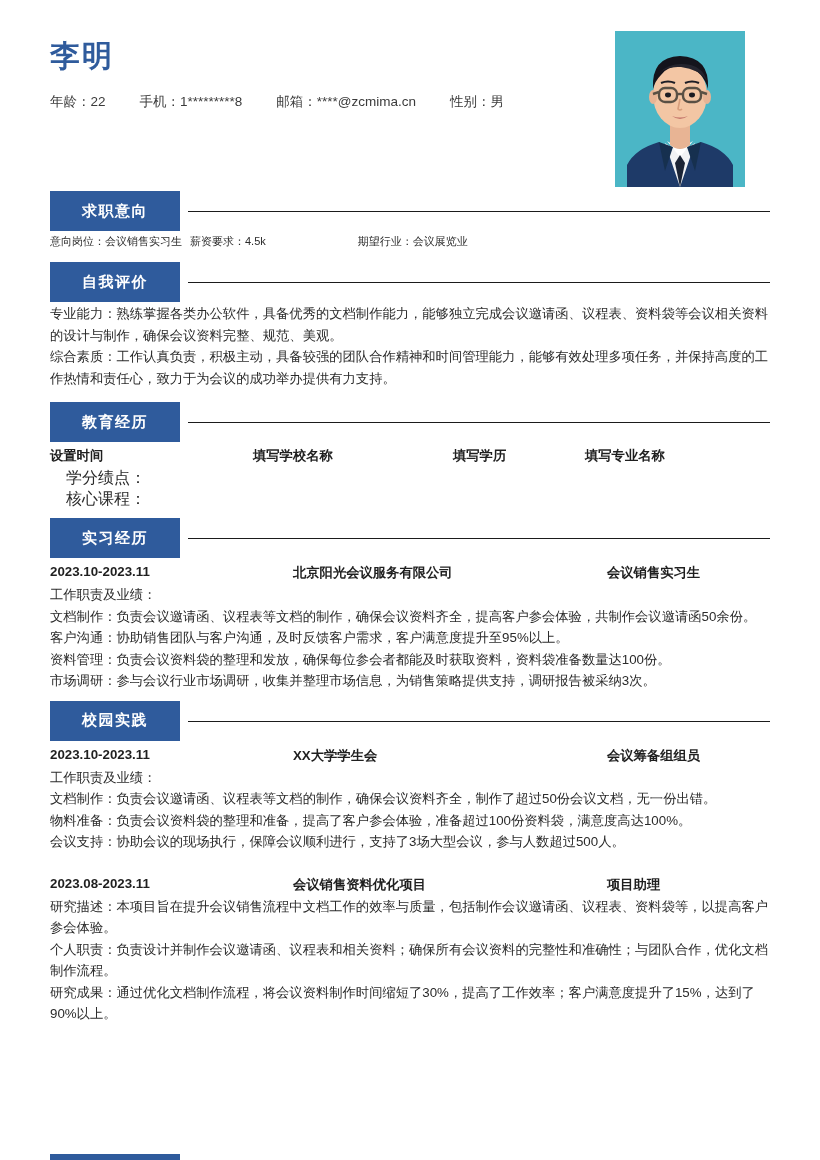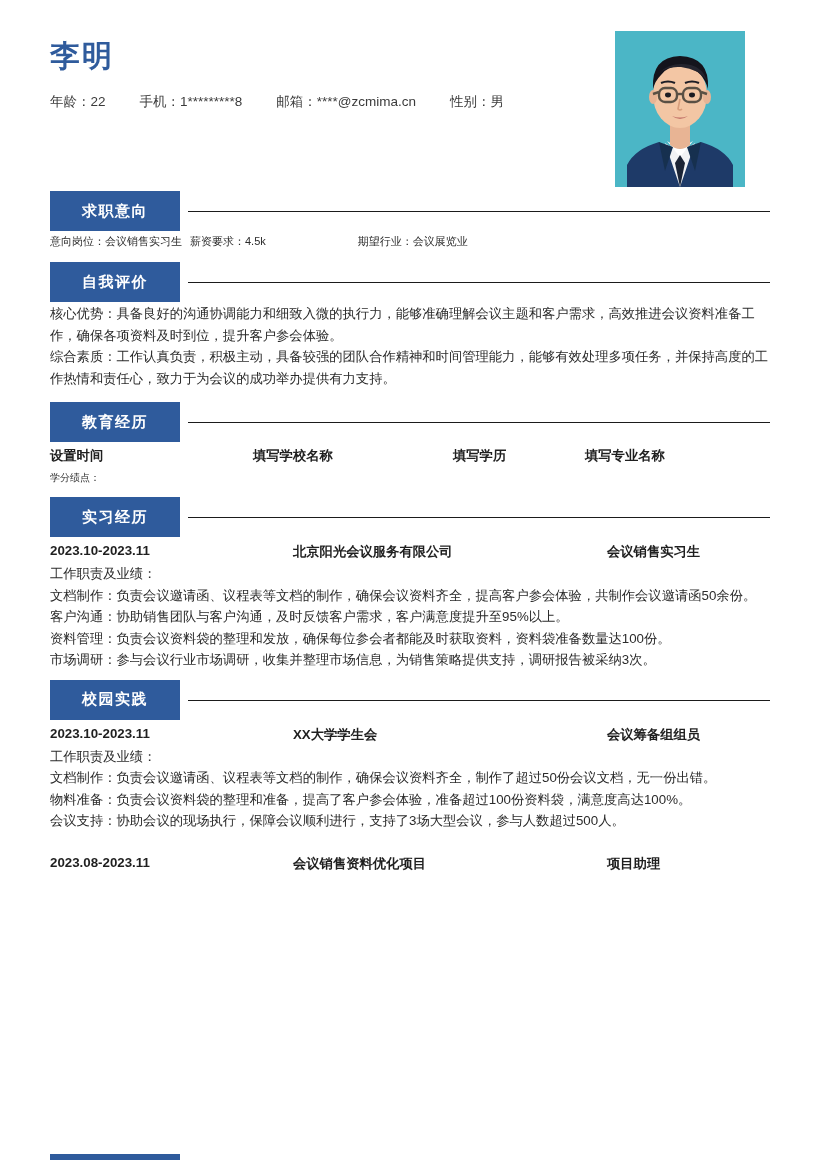--- a/index.html
+++ b/index.html
@@ -129,23 +129,23 @@
     font-weight: bold;
     color: #1f1f1f;
   }
   .edu-cols span { position: absolute; top: 10px; white-space: nowrap; }
   .edu-c1 { left: 0; }
   .edu-c2 { left: 203px; }
   .edu-c3 { left: 403px; }
   .edu-c4 { left: 535px; }
 
   .edu-lines {
-    margin: 0 50px;
+    margin: 0 66px;
     padding-top: 8px;
-    font-size: 10px;
+    font-size: 16px;
     line-height: 21px;
     color: #2b2b2b;
   }
 
   
   .exp-head {
     position: relative;
     margin: 0 50px;
     height: 24px;
     padding-top: 11px;
@@ -270,40 +270,41 @@
   </div>
 
   <div class="gap-18"></div>
 
   <div class="section">
     <div class="sec-head">
       <div class="sec-tag">自我评价</div>
       <div class="sec-rule"></div>
     </div>
     <div class="body-block">
-      <p>核心优势：具备良好的沟通协调能力和细致入微的执行力，能够准确理解会议主题和客户需求，高效推进会议资料准备工作，确保各项资料及时到位，提升客户参会体验。</p>
+      <p>专业能力：熟练掌握各类办公软件，具备优秀的文档制作能力，能够独立完成会议邀请函、议程表、资料袋等会议相关资料的设计与制作，确保会议资料完整、规范、美观。</p>
       <p>综合素质：工作认真负责，积极主动，具备较强的团队合作精神和时间管理能力，能够有效处理多项任务，并保持高度的工作热情和责任心，致力于为会议的成功举办提供有力支持。</p>
     </div>
   </div>
 
   <div class="gap-18"></div>
 
   <div class="section">
     <div class="sec-head">
       <div class="sec-tag">教育经历</div>
       <div class="sec-rule"></div>
     </div>
     <div class="edu-cols">
       <span class="edu-c1">设置时间</span>
       <span class="edu-c2">填写学校名称</span>
       <span class="edu-c3">填写学历</span>
       <span class="edu-c4">填写专业名称</span>
     </div>
     <div class="edu-lines">
       <p>学分绩点：</p>
+      <p>核心课程：</p>
     </div>
   </div>
 
   <div class="gap-14"></div>
 
   <div class="section">
     <div class="sec-head">
       <div class="sec-tag">实习经历</div>
       <div class="sec-rule"></div>
     </div>
@@ -342,17 +343,22 @@
   </div>
 
   <div class="gap-12"></div>
 
   <div class="section">
     <div class="exp-head">
       <span class="exp-date">2023.08-2023.11</span>
       <span class="exp-org">会议销售资料优化项目</span>
       <span class="exp-role">项目助理</span>
     </div>
+    <div class="exp-body">
+      <p>研究描述：本项目旨在提升会议销售流程中文档工作的效率与质量，包括制作会议邀请函、议程表、资料袋等，以提高客户参会体验。</p>
+      <p>个人职责：负责设计并制作会议邀请函、议程表和相关资料；确保所有会议资料的完整性和准确性；与团队合作，优化文档制作流程。</p>
+      <p>研究成果：通过优化文档制作流程，将会议资料制作时间缩短了30%，提高了工作效率；客户满意度提升了15%，达到了90%以上。</p>
+    </div>
   </div>
 
   <div class="footer-stub"></div>
 
 </div>
 
 </body></html>

